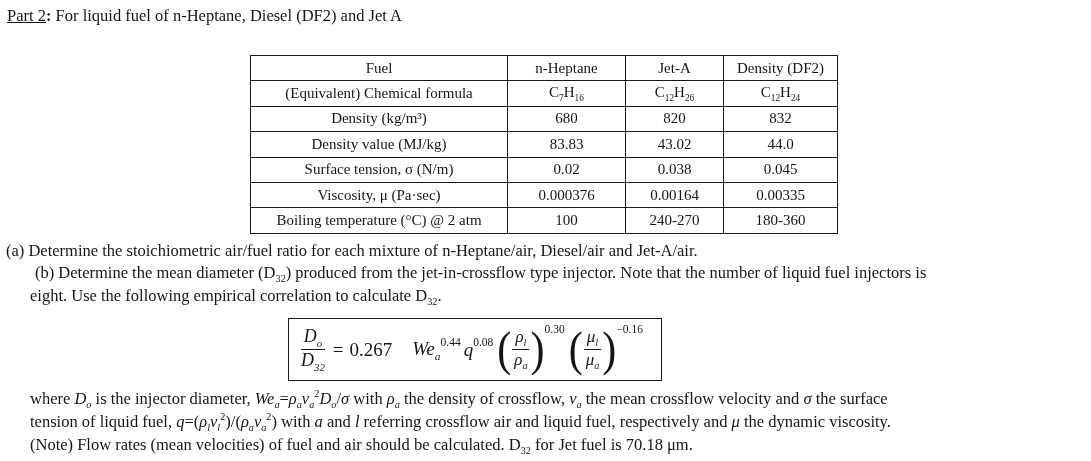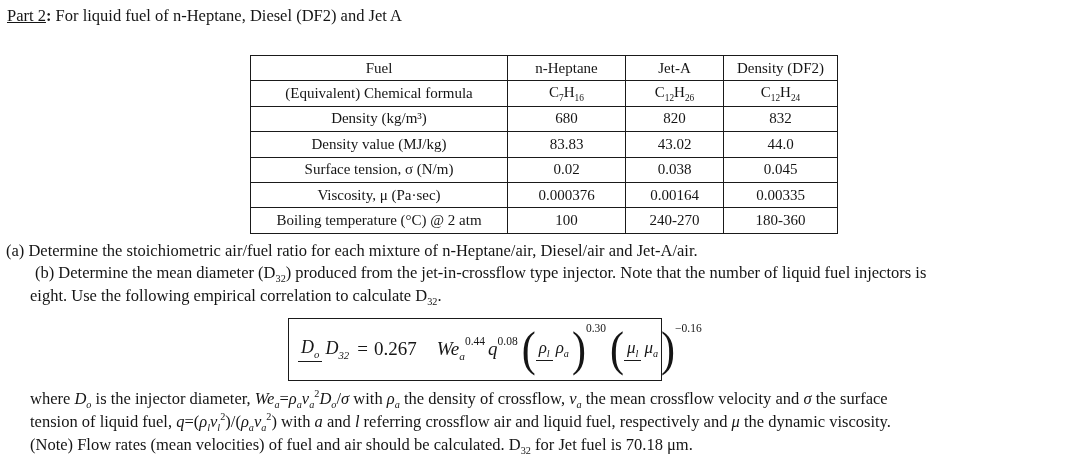--- a/index.html
+++ b/index.html
@@ -21,21 +21,21 @@
   .qline sub { font-size:0.62em; }
   #q-a  { left:6px;  top:241px; }
   #q-b1 { left:23px;  top:263px;margin-left:12px; }
   #q-b2 { left:30px; top:286px; }
 
   .eq-box { position:absolute; left:288px; top:318px; width:374px; height:63px;
             border:1.8px solid #1a1a1a; box-sizing:border-box;
             display:flex; align-items:center; padding-left:9px; }
   .eq { display:flex; align-items:center; font-size:19px; font-style:italic; }
   .eq .up { font-style:normal; }
-  .frac { display:inline-flex; align-items:center; line-height:1.18; }
+  .frac { display:inline-flex; flex-direction:column; align-items:center; line-height:1.18; }
   .frac .num { border-bottom:1.2px solid #1a1a1a; padding:0 3px; }
   .frac .den { padding:0 3px; }
   .lhs { font-size:18px; }
   .eq .equals { margin:0 6px 0 5px; font-style:normal; }
   .eq .coeff { margin-right:20px; }
   .eq sub { font-size:0.6em; }
   .term-exp { font-style:normal; font-size:11.5px; position:relative; top:-8px; }
   .qterm { margin-left:3px; }
   .pgroup { display:inline-flex; align-items:center; margin-left:5px; }
   .paren { font-style:normal; font-size:42px; font-weight:300; line-height:0.9;

